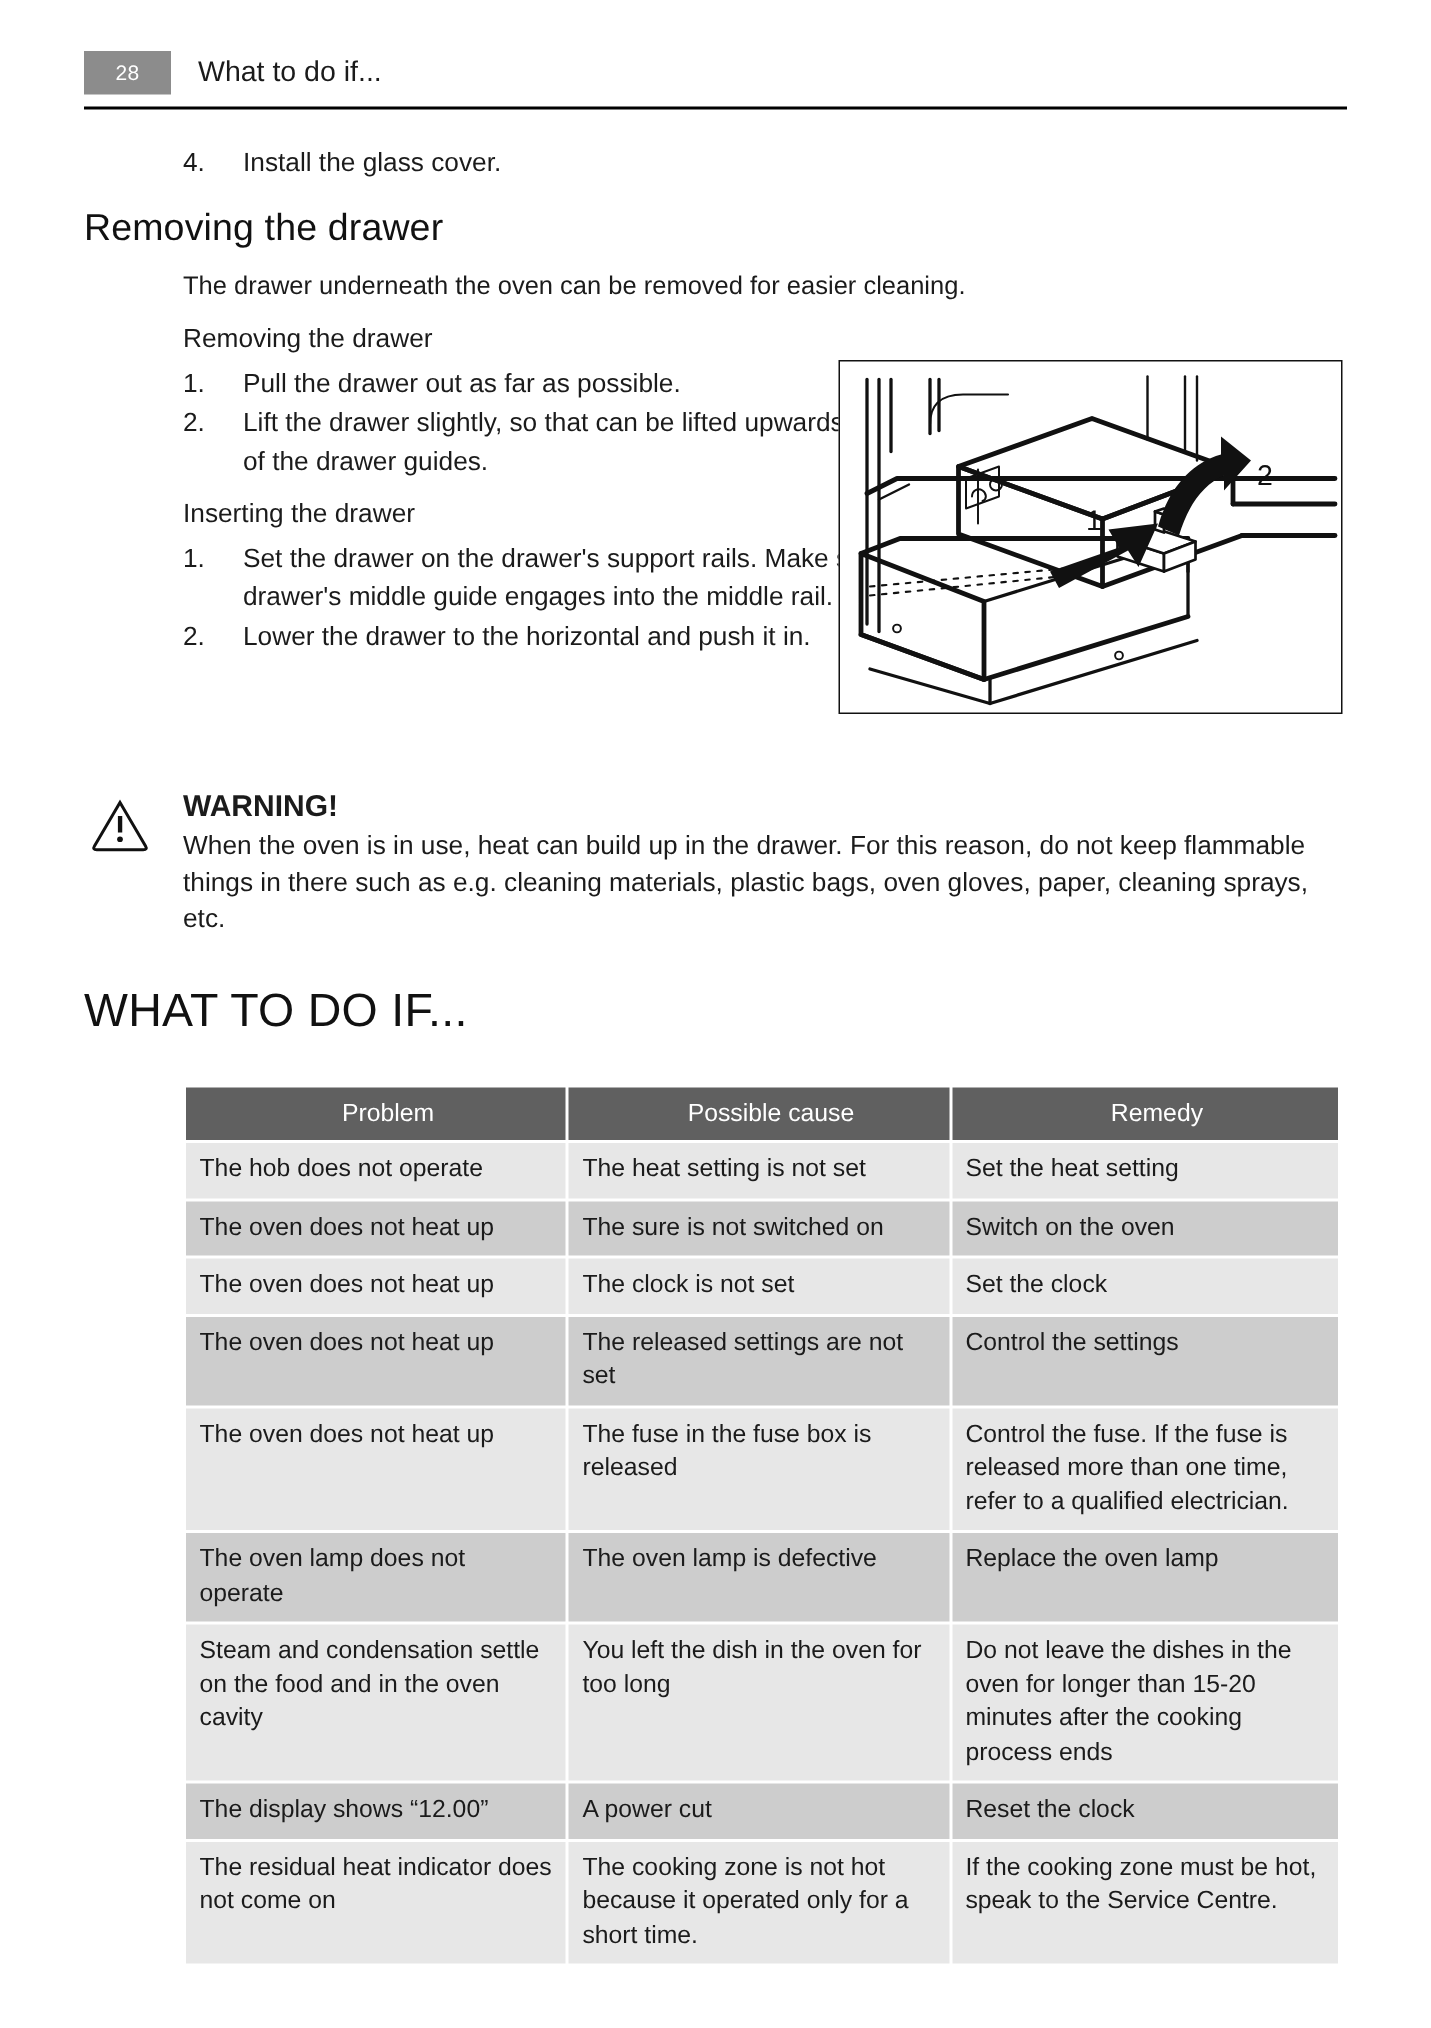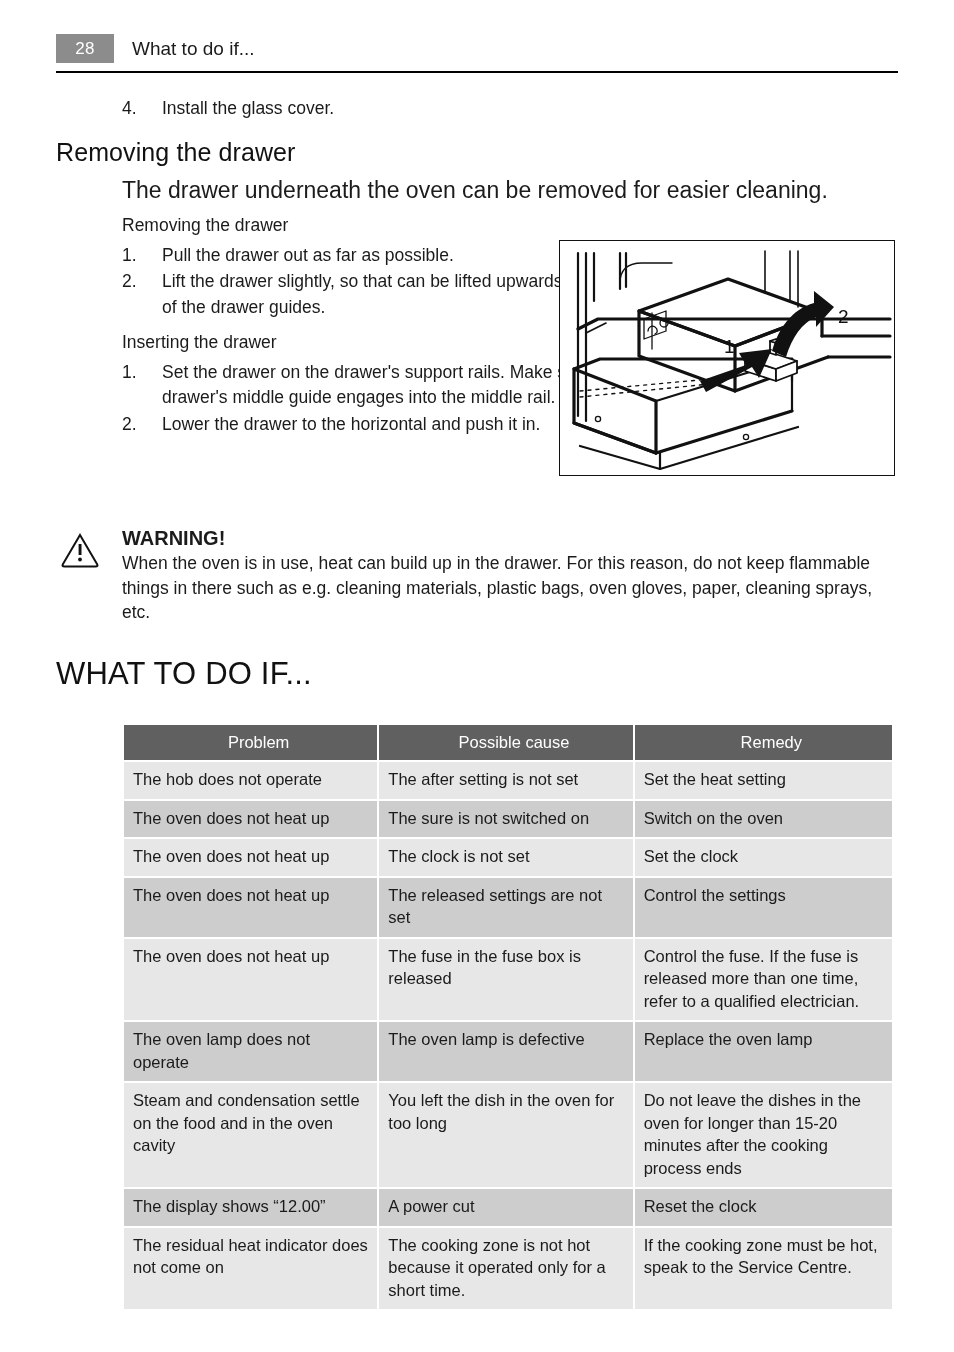--- a/index.html
+++ b/index.html
@@ -31,21 +31,21 @@
     height: 40px;
   }
   .page-number-box {
     position: absolute;
     left: 0;
     top: 0;
     width: 58px;
     height: 29px;
     background: #8c8c8c;
     color: #ffffff;
-    font-size: 17px;
+    font-size: 14px;
     line-height: 29px;
     text-align: center;
     letter-spacing: .2px;
   }
   .header-title {
     position: absolute;
     left: 76px;
     top: 0;
     height: 29px;
     line-height: 29px;
@@ -93,21 +93,21 @@
     font-weight: normal;
     line-height: 32px;
     margin: 14px 0 10px 0;
     color: #111;
     letter-spacing: .1px;
   }
 
   .para {
     margin: 0 0 10px 0;
     padding-left: 66px;
-    font-size: 23px;
+    font-size: 17px;
     line-height: 25.5px;
   }
   .subhead {
     margin: 0 0 4px 0;
     padding-left: 66px;
     font-size: 17.5px;
     line-height: 25.5px;
   }
 
   
@@ -348,21 +348,21 @@
     <thead>
       <tr>
         <th>Problem</th>
         <th>Possible cause</th>
         <th>Remedy</th>
       </tr>
     </thead>
     <tbody>
       <tr class="odd">
         <td>The hob does not operate</td>
-        <td>The after setting is not set</td>
+        <td>The heat setting is not set</td>
         <td>Set the heat setting</td>
       </tr>
       <tr class="even">
         <td>The oven does not heat up</td>
         <td>The sure is not switched on</td>
         <td>Switch on the oven</td>
       </tr>
       <tr class="odd">
         <td>The oven does not heat up</td>
         <td>The clock is not set</td>

